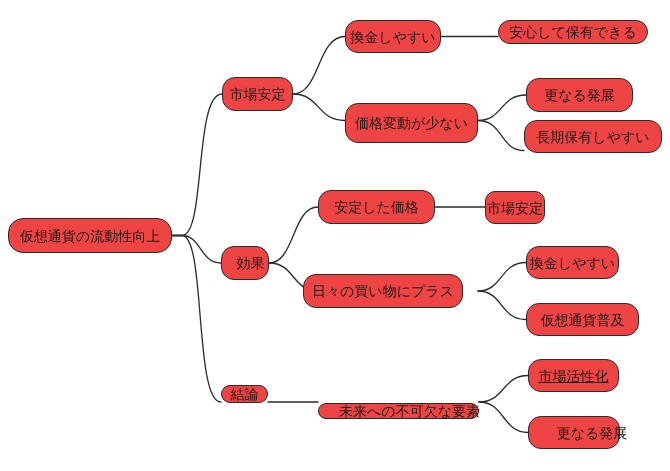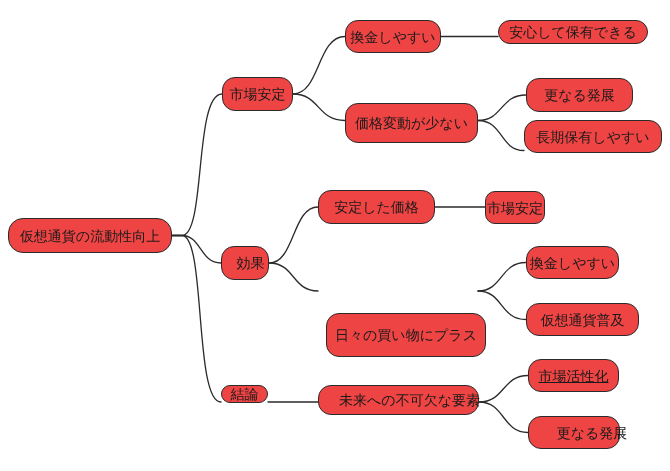--- a/index.html
+++ b/index.html
@@ -37,25 +37,25 @@
   #n-root     { left:   8px; top: 218px; width: 164px; height: 35px; }
   #n-merit    { left: 222px; top:  77px; width:  71px; height: 34px; }
   #n-kankin   { left: 345px; top:  20px; width:  96px; height: 33px; }
   #n-anshin   { left: 498px; top:  20px; width: 150px; height: 24px; }
   #n-kakaku   { left: 345px; top: 103px; width: 133px; height: 40px; }
   #n-antei    { left: 526px; top:  78px; width: 107px; height: 34px; }
   #n-choki    { left: 524px; top: 120px; width: 138px; height: 33px; }
   #n-kouka    { left: 221px; top: 246px; width:  48px; height: 34px; padding-left: 11px; }
   #n-tekisei  { left: 318px; top: 190px; width: 117px; height: 34px; }
   #n-shijo    { left: 485px; top: 191px; width:  60px; height: 33px; border-radius: 10px; }
-  #n-hibi     { left: 326px; top: 274px; width: 160px; height: 44px; margin-top: 39px; }
+  #n-hibi     { left: 303px; top: 274px; width: 160px; height: 34px; }
   #n-riben    { left: 526px; top: 246px; width:  93px; height: 33px; }
   #n-fukyu    { left: 526px; top: 303px; width: 113px; height: 33px; }
   #n-ketsuron { left: 221px; top: 385px; width:  47px; height: 18px; }
-  #n-mirai    { left: 318px; top: 385px; width: 161px; height: 30px; padding-left: 22px; }
+  #n-mirai    { left: 318px; top: 403px; width: 161px; height: 16px; padding-left: 22px; }
   #n-kassei   { left: 528px; top: 359px; width:  91px; height: 33px; text-decoration: underline; }
   #n-hatten   { left: 528px; top: 416px; width:  92px; height: 33px; padding-left: 36px; }
 </style>
 </head>
 <body>
 
 <div class="canvas">
 
   <svg class="edges" viewBox="0 0 670 471" xmlns="http://www.w3.org/2000/svg">
 

